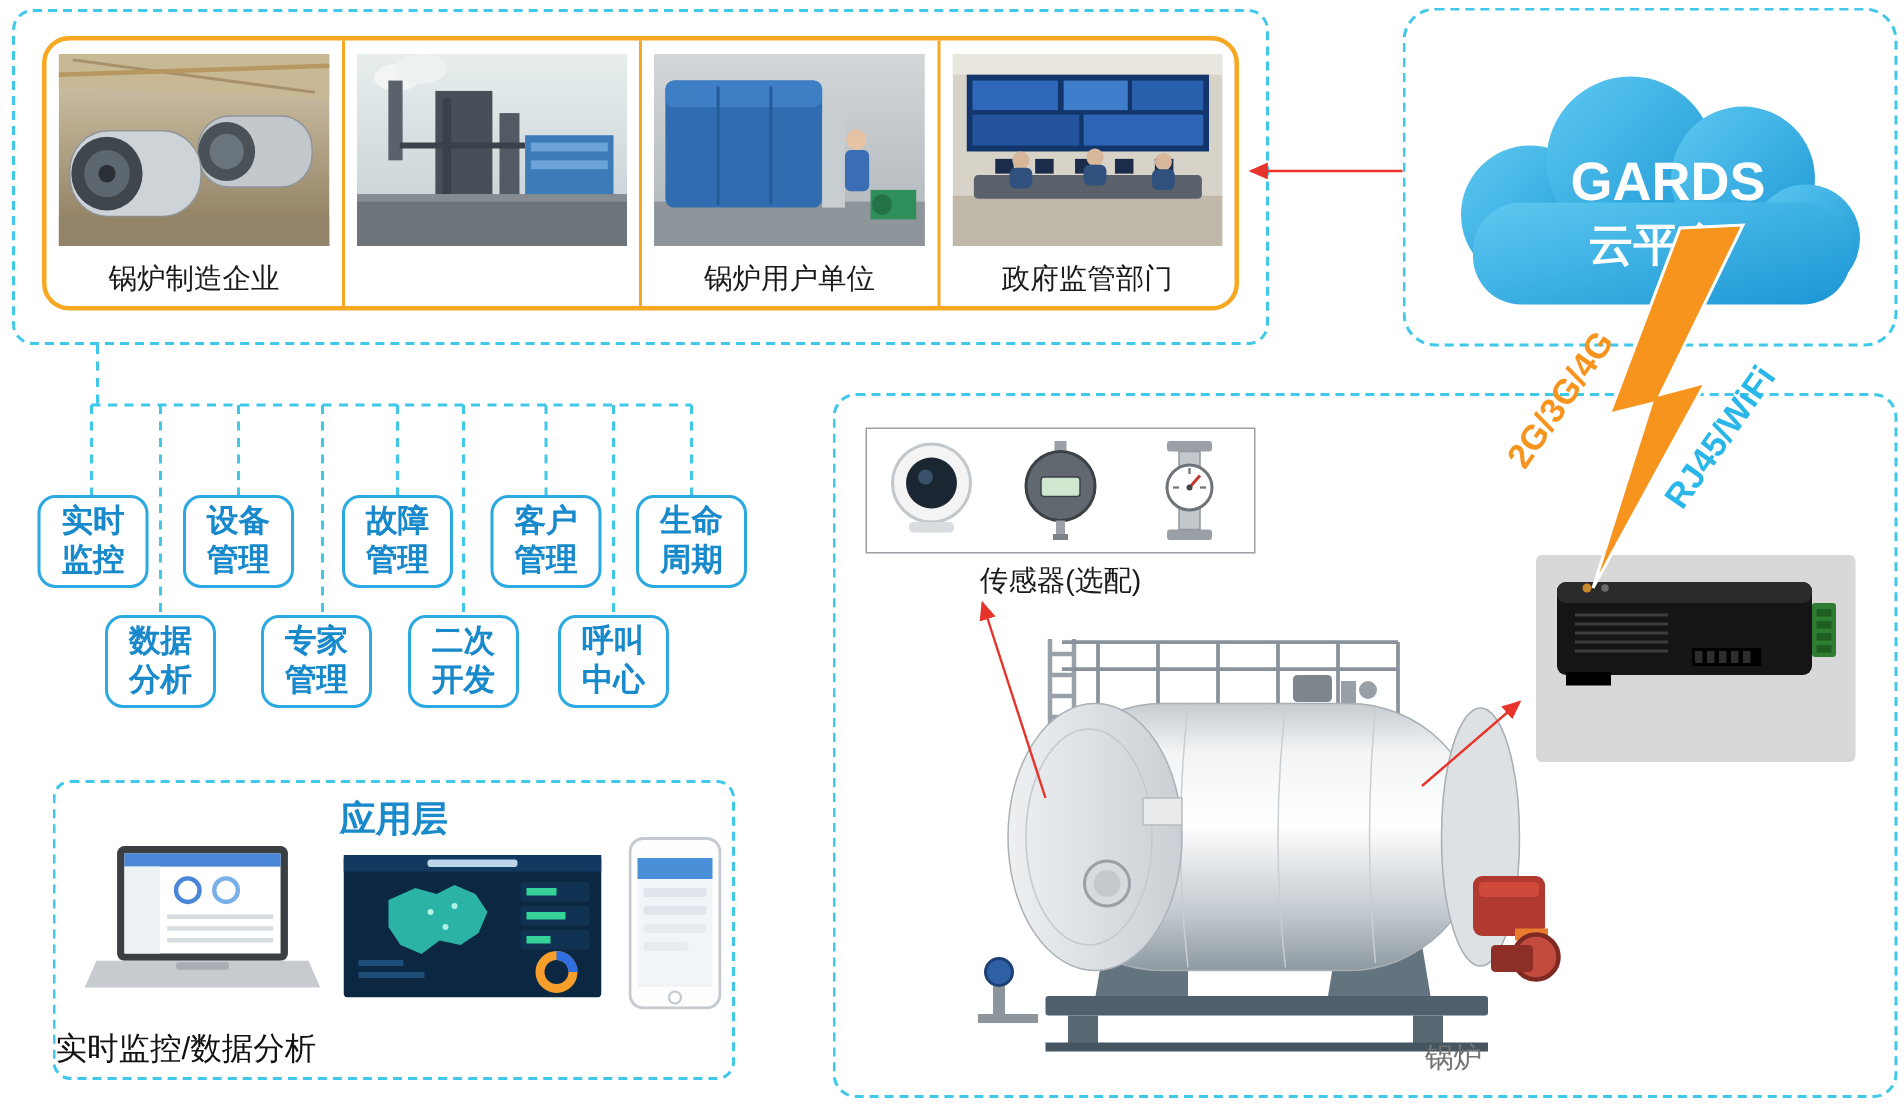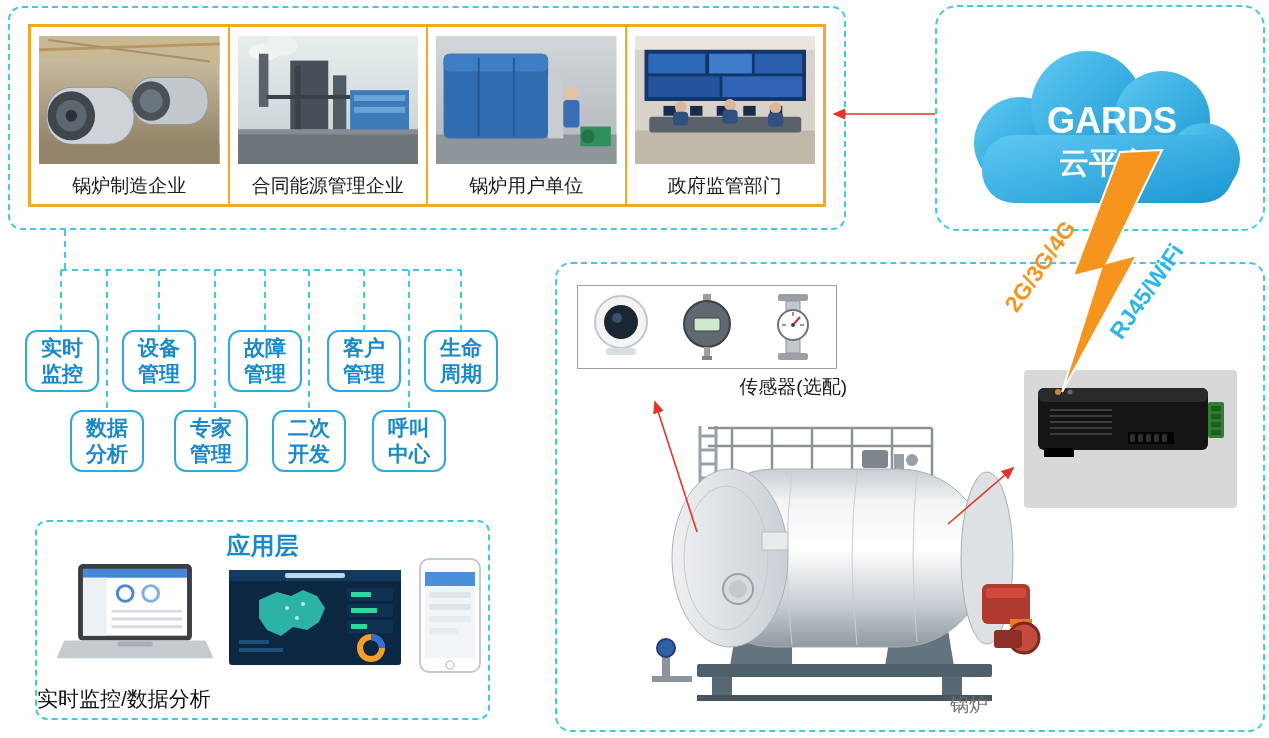--- a/index.html
+++ b/index.html
@@ -7,21 +7,21 @@
   svg text { font-family:"Liberation Sans", sans-serif; }
   #canvas { position:relative; width:1269px; height:738px; background:#fff; overflow:hidden; }
 
   .panel-dashed { position:absolute; border:2px dashed #3FC8E8; background:#fff; }
   #outer-stakeholders { left:8px; top:6px; width:838px; height:224px; border-radius:14px; }
   #cloud-panel { left:935px; top:5px; width:330px; height:226px; border-radius:22px; }
   #app-panel { left:35px; top:520px; width:455px; height:200px; border-radius:12px; }
   #field-panel { left:555px; top:262px; width:710px; height:470px; border-radius:16px; }
 
   #stakeholder-box { position:absolute; left:28px; top:24px; width:798px; height:183px;
-    border:3px solid #F7A823; border-radius:0; display:flex; background:#fff; z-index:2; }
+    border:3px solid #F7A823; border-radius:18px; display:flex; background:#fff; z-index:2; }
   .stk-cell { flex:1; padding:9px 8px 0; border-right:2px solid #F7A823; display:flex; flex-direction:column; min-width:0; }
   .stk-cell:last-child { border-right:none; }
   .stk-photo { height:128px; overflow:hidden; }
   .stk-photo svg { width:100%; height:100%; display:block; }
   .stk-label { text-align:center; font-size:19px; color:#1a1a1a; margin-top:9px; white-space:nowrap; }
 
   .pill { position:absolute; width:74px; height:62px; background:#fff; border:2px solid #2BA9E0;
     border-radius:12px; color:#1889CB; font-size:21px; font-weight:700; line-height:1.25;
     text-align:center; display:flex; flex-direction:column; justify-content:center; z-index:2; }
 
@@ -31,21 +31,21 @@
     color:#1889CB; font-size:24px; font-weight:700; }
   #laptop-svg { position:absolute; left:18px; top:42px; width:160px; height:108px; }
   #dash-svg { position:absolute; left:192px; top:48px; width:172px; height:95px; }
   #phone-svg { position:absolute; left:382px; top:36px; width:62px; height:115px; }
   .app-caption { position:absolute; top:163px; left:0; width:100%; 
     font-size:21px; color:#111; }
 
   .sensor-box { position:absolute; left:20px; top:21px; width:260px; height:84px; background:#fff;
     border:1px solid #9aa0a6; display:flex; align-items:center; justify-content:space-around; z-index:2; }
   .sensor-box svg { width:70px; height:70px; }
-  .sensor-label { position:absolute; left:10px; top:110px; width:280px; text-align:right;
+  .sensor-label { position:absolute; left:10px; top:110px; width:280px; text-align:center;
     font-size:19px; color:#1a1a1a; }
   #boiler-svg { position:absolute; left:85px; top:150px; width:400px; height:300px; }
   .boiler-label { position:absolute; left:362px; top:428px; width:100px; text-align:center;
     font-size:19px; color:#737373; }
   .adapter-wrap { position:absolute; left:467px; top:106px; width:213px; height:138px;
     background:#d8d8d8; border-radius:4px; z-index:2; }
   #adapter-svg { position:absolute; left:6px; top:6px; width:201px; height:88px; }
   .adapter-label { position:absolute; top:100px; left:0; width:100%; text-align:center;
     font-size:20px; color:#111; }
 
@@ -106,21 +106,20 @@
           <rect x="60" y="30" width="6" height="65" fill="#39414a"></rect>
           <rect x="100" y="40" width="14" height="55" fill="#525a64"></rect>
           <line x1="30" y1="62" x2="118" y2="62" stroke="#39414a" stroke-width="4"></line>
           <rect x="118" y="55" width="62" height="42" fill="#3c7ab8"></rect>
           <rect x="122" y="60" width="54" height="6" fill="#6ba3d8"></rect>
           <rect x="122" y="72" width="54" height="6" fill="#6ba3d8"></rect>
           <rect x="0" y="95" width="190" height="35" fill="#6e757a"></rect>
           <rect x="0" y="95" width="190" height="5" fill="#868d92"></rect>
         </svg>
       </div>
-      <div class="stk-label">合同能源管理企业</div>
     </div>
     <div class="stk-cell">
       <div class="stk-photo">
         <svg viewBox="0 0 190 130" preserveAspectRatio="none">
           <defs>
               <linearGradient id="p3g" x1="0" y1="0" x2="0" y2="1">
             <stop offset="0" stop-color="#d3d7da"></stop>
                 <stop offset="1" stop-color="#aeb4b9"></stop>
               </linearGradient>
             </defs>

